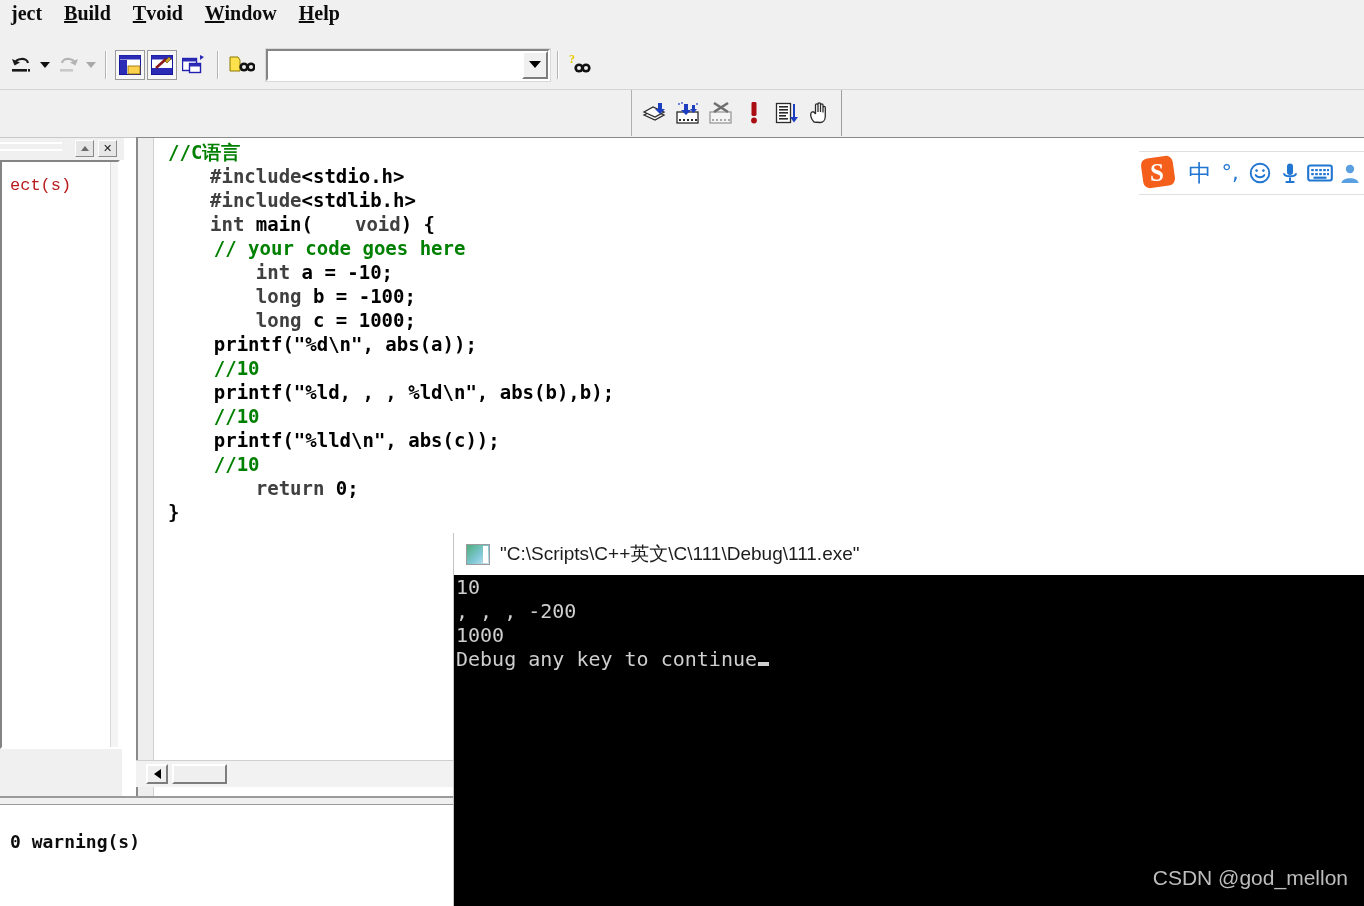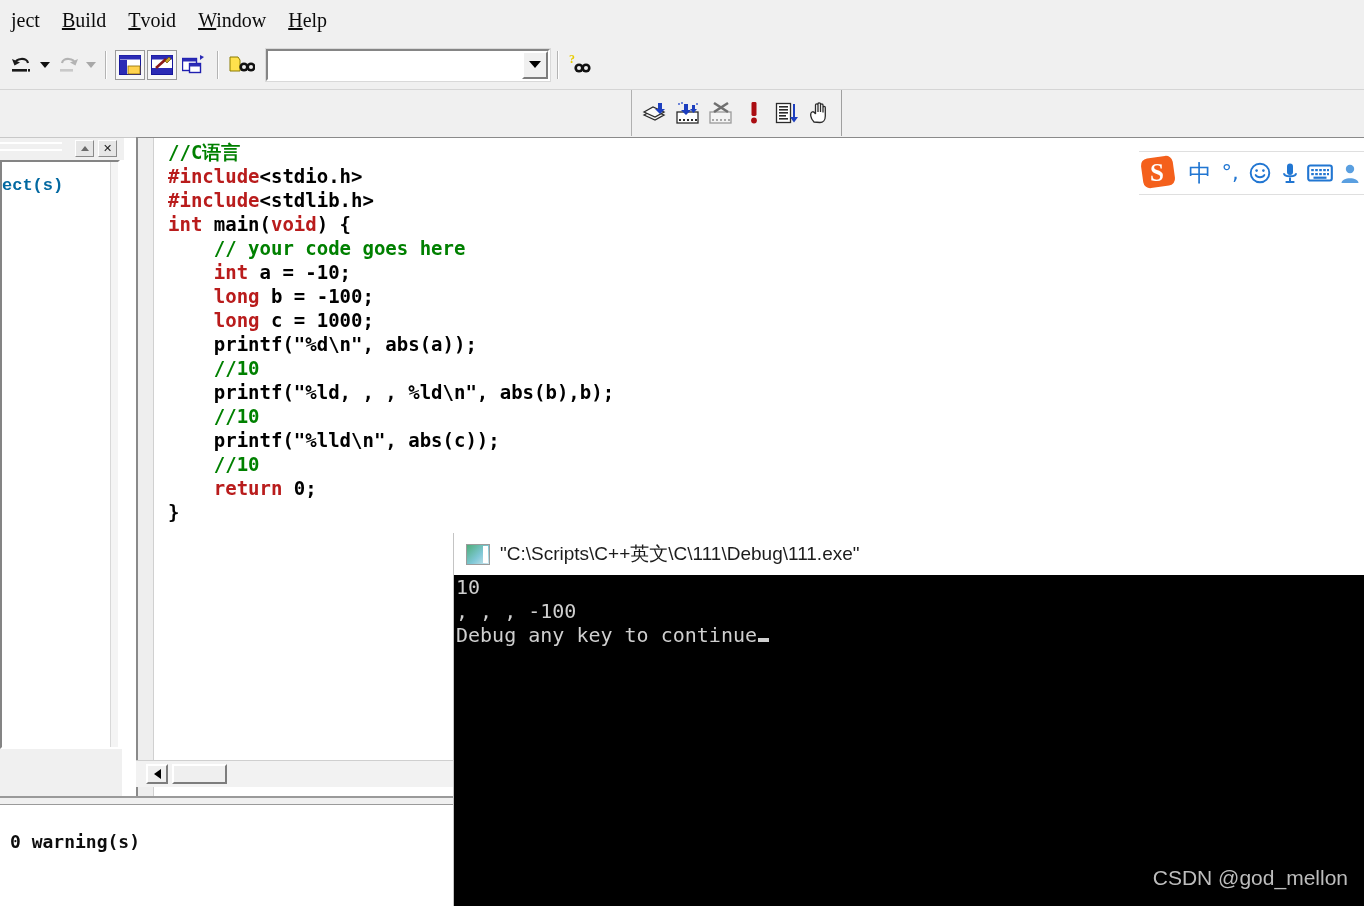--- a/index.html
+++ b/index.html
@@ -14,23 +14,24 @@
     width: 1364px; height: 906px;
     background: #ffffff;
     overflow: hidden;
   }
 
   
   .menubar {
     position: absolute; left: 0; top: 0;
     width: 1364px; height: 40px;
     background: #f0f0f0;
-    display: flex; align-items: center;
+    display: flex; align-items: flex-start;
     box-sizing: border-box;
     padding-left: 0px;
+    font-weight: bold;
   }
   .menu-item {
     font-size: 20px;
     color: #0b0b0b;
     padding: 2px 11px;
     font-family: "Liberation Serif", serif;
     white-space: nowrap;
     cursor: default;
   }
   .menu-item .acc { text-decoration: underline; }
@@ -165,23 +166,23 @@
   .ws-panel {
     position: absolute; left: 0px; top: 160px;
     width: 120px; height: 589px;
     background: #ffffff;
     border: 2px solid;
     border-color: #848484 #ffffff #ffffff #848484;
     box-sizing: border-box;
     overflow: hidden;
   }
   .ws-text {
-    position: absolute; left: 0px; top: 14px;
+    position: absolute; left: 8px; top: 14px;
     font-family: "Liberation Mono", monospace;
-    font-size: 17px; font-weight: bold; color: #0369a1;
+    font-size: 17px; font-weight: normal; color: #b91c1c;
     white-space: nowrap;
   }
   .ws-vscroll {
     position: absolute; right: 0px; top: 0px;
     width: 7px; height: 100%;
     background: #f4f4f4;
     border-left: 1px solid #d8d8d8;
   }
   .ws-bottom {
     position: absolute; left: 0px; top: 749px;
@@ -207,21 +208,21 @@
   }
   .code {
     position: absolute; left: 30px; top: 2px;
     font-family: "DejaVu Sans Mono", "Liberation Mono", monospace;
     font-size: 19px;
     font-weight: bold;
     line-height: 24px;
     color: #000000;
     white-space: pre;
   }
-  .code .kw   { color: #b91c1c; }
+  .code .kw   { color: #404040; margin-left: 42px; }
   .code .cmt  { color: #008000; text-align: center; }
   .code .plain{ color: #000000; }
 
   
   .ed-hscroll {
     position: absolute; left: 136px; top: 760px;
     width: 1228px; height: 26px;
     background: #f2f2f2;
     border-top: 1px solid #cfcfcf;
   }
@@ -578,21 +579,22 @@
     <div class="out-text">0 warning(s)</div>
   </div>
 
   <div class="console">
     <div class="console-title">
       <div class="console-icon"></div>
       <div class="console-title-text">"C:\Scripts\C++英文\C\111\Debug\111.exe"</div>
     </div>
     <div class="console-body" id="console-body">
         <div class="console-line">10</div>
-        <div class="console-line">, , , -100</div>
+        <div class="console-line">, , , -200</div>
+        <div class="console-line">1000</div>
         <div class="console-line"><span>Debug any key to continue</span><span class="console-cursor"></span></div>
       </div>
     <div class="watermark">CSDN @god_mellon</div>
   </div>
 
   <div class="ime-bar">
     <div class="ime-logo">
       <svg width="40" height="40" viewBox="0 0 40 40">
         <rect x="3" y="4" width="32" height="30" rx="7" fill="#f4601c" transform="rotate(-8 19 19)"></rect>
         <text x="11" y="28" font-family="Liberation Serif, serif" font-size="25" font-weight="bold" fill="#ffffff">S</text>

